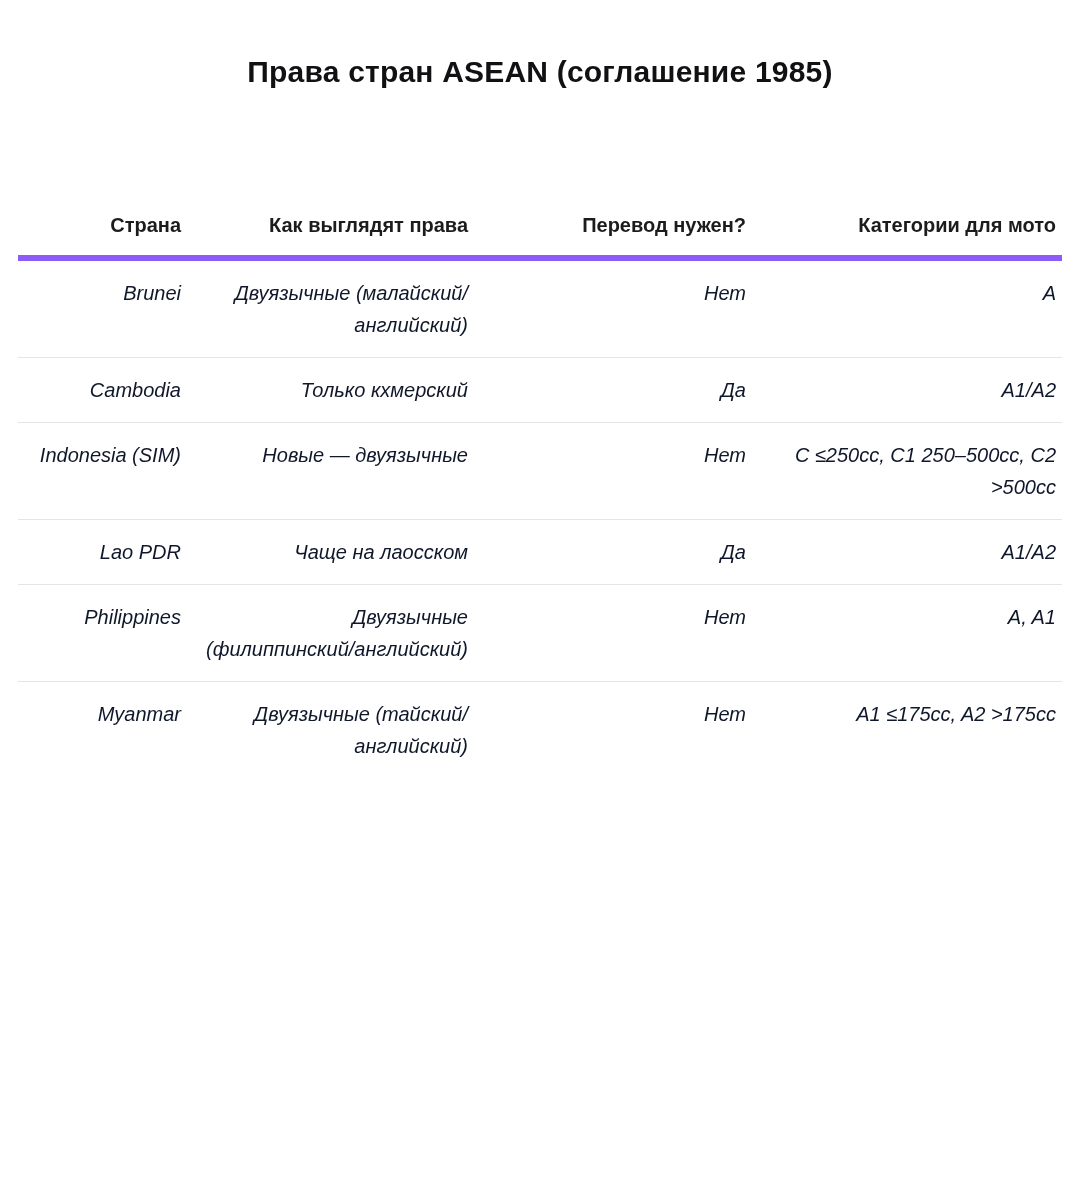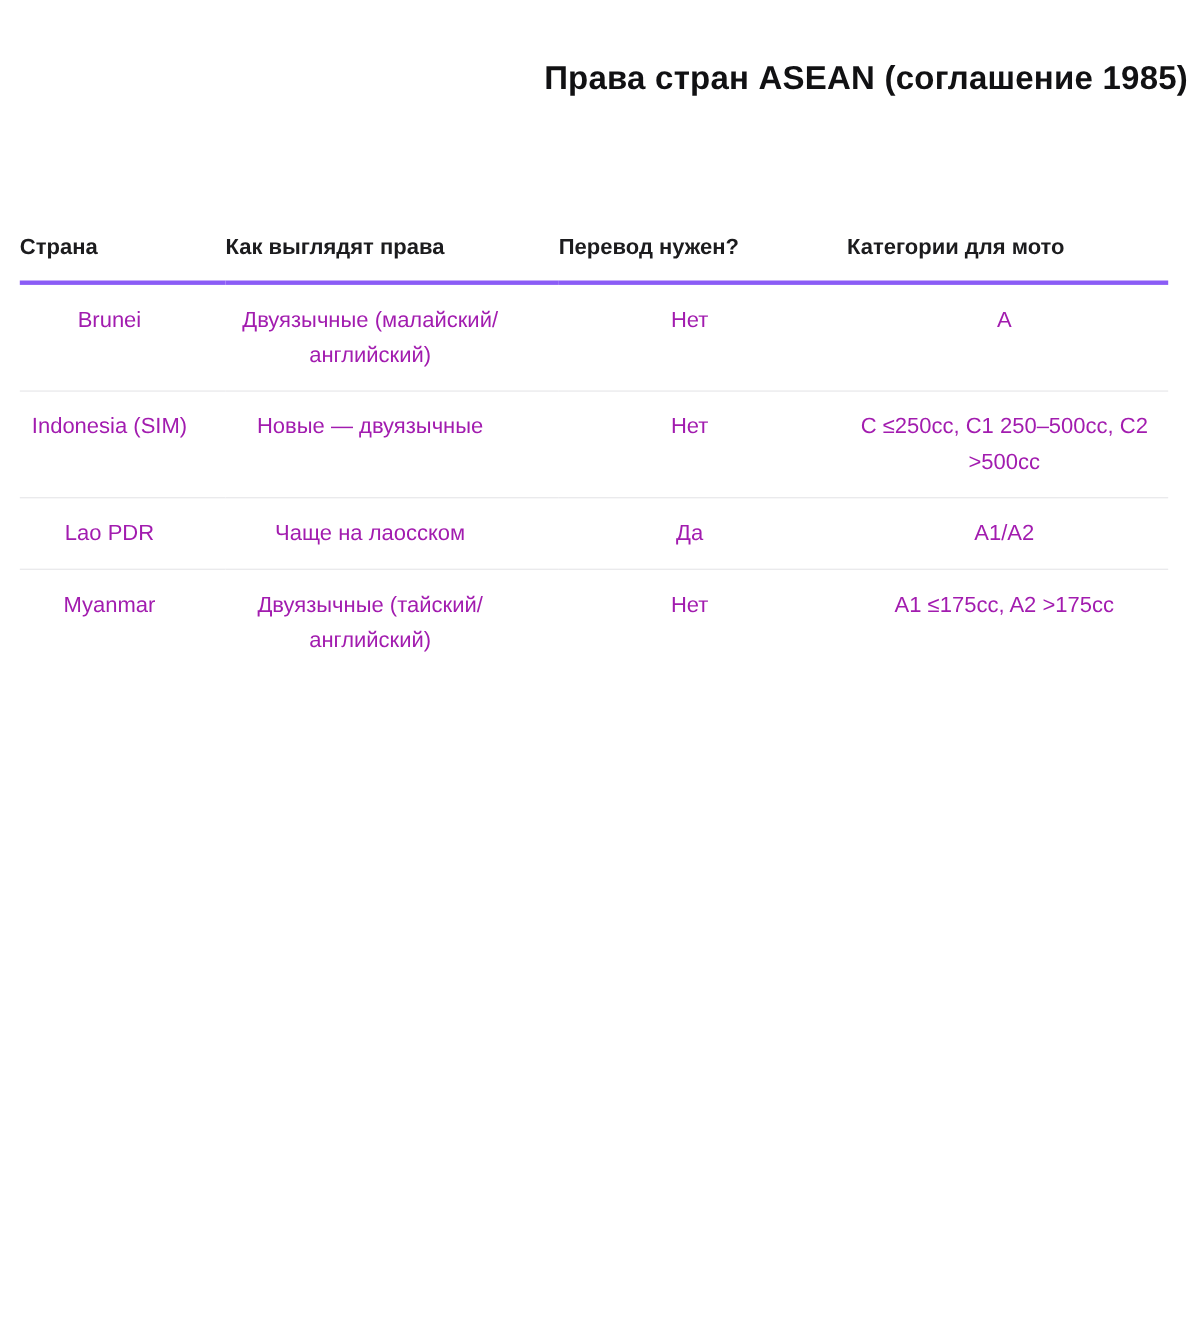--- a/index.html
+++ b/index.html
@@ -11,55 +11,56 @@
     position: relative;
     width: 1080px;
     height: 1200px;
     overflow: hidden;
     background: #ffffff;
     font-family: "Liberation Sans", sans-serif;
     color: #1c1c1e;
   }
   .page-title {
     margin: 54px 0 0 0;
-    text-align: right;
+    text-align: center;
     font-size: 30px;
     line-height: 1.2;
     font-weight: 700;
     color: #111113;
     letter-spacing: 0.2px;
   }
   table.data-table {
     border-collapse: collapse;
     table-layout: fixed;
     width: 1044px;
     margin: 124px 18px 0 18px;
   }
   col.c1 { width: 187px; }
   col.c2 { width: 303px; }
   col.c3 { width: 262px; }
   col.c4 { width: 292px; }
   th {
-    text-align: left;
+    text-align: right;
     vertical-align: bottom;
     font-size: 20px;
     font-weight: 700;
     color: #1c1c1e;
     padding: 0 24px 18px 0;
-    border-bottom: 4px solid #8b5cf6;
+    border-bottom: 6px solid #8b5cf6;
   }
   td {
-    text-align: center;
+    text-align: right;
     vertical-align: top;
     font-size: 20px;
     font-weight: 400;
     line-height: 1.6;
-    color: #a21caf;
+    color: #0f172a;
     padding: 16px 24px 16px 0;
     border-bottom: 1px solid #e5e5e8;
+    font-style: italic;
   }
   th:nth-child(2), td:nth-child(2) { padding-right: 40px; margin-top: 41px; }
   th:nth-child(4), td:nth-child(4) { padding-right: 6px; }
   tbody tr:last-child td { border-bottom: none; }
 </style>
 </head>
 <body>
 
 <div class="page">
   <h1 class="page-title">Права стран ASEAN (соглашение 1985)</h1>
@@ -80,32 +81,44 @@
         </tr>
     </thead>
     <tbody>
         <tr>
           <td>Brunei</td>
           <td>Двуязычные (малайский/английский)</td>
           <td>Нет</td>
           <td>A</td>
         </tr>
         <tr>
+          <td>Cambodia</td>
+          <td>Только кхмерский</td>
+          <td>Да</td>
+          <td>A1/A2</td>
+        </tr>
+        <tr>
           <td>Indonesia (SIM)</td>
           <td>Новые — двуязычные</td>
           <td>Нет</td>
           <td>C ≤250cc, C1 250–500cc, C2 &gt;500cc</td>
         </tr>
         <tr>
           <td>Lao PDR</td>
           <td>Чаще на лаосском</td>
           <td>Да</td>
           <td>A1/A2</td>
         </tr>
         <tr>
+          <td>Philippines</td>
+          <td>Двуязычные (филиппинский/английский)</td>
+          <td>Нет</td>
+          <td>A, A1</td>
+        </tr>
+        <tr>
           <td>Myanmar</td>
           <td>Двуязычные (тайский/английский)</td>
           <td>Нет</td>
           <td>A1 ≤175cc, A2 &gt;175cc</td>
         </tr>
       </tbody>
   </table>
 </div>
 
 </body></html>

